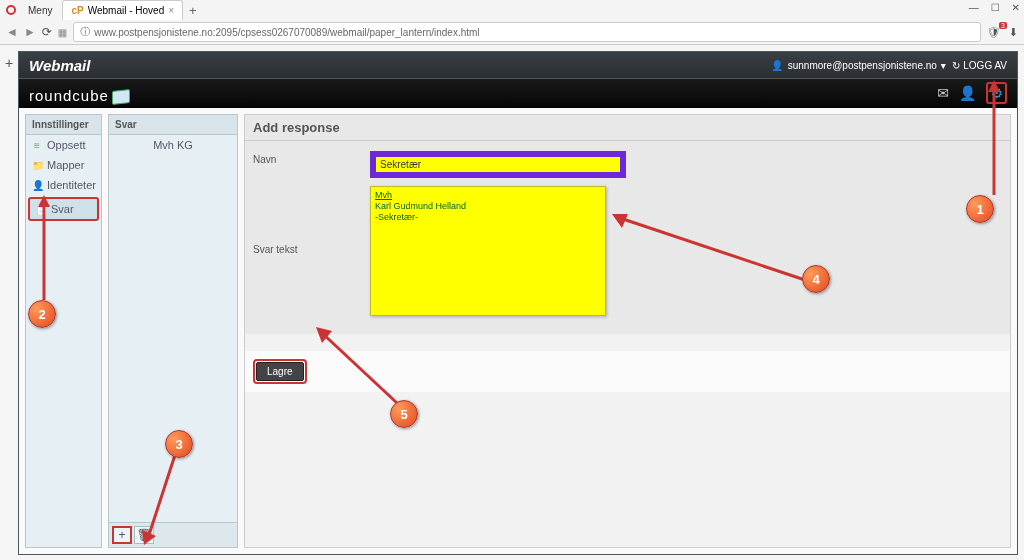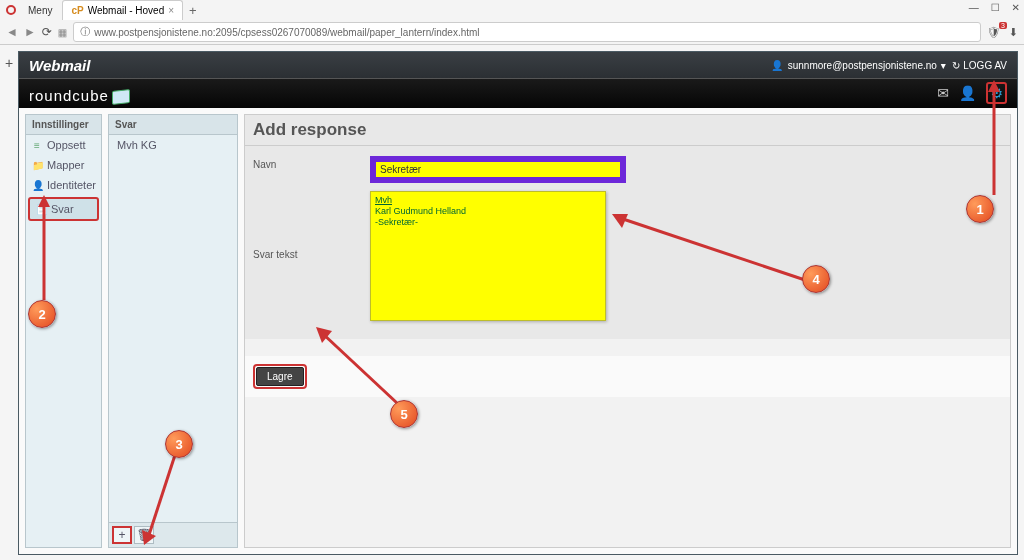--- a/index.html
+++ b/index.html
@@ -44,26 +44,26 @@
   .workspace { flex:1; display:flex; background:#fafafa; padding:6px; gap:6px; overflow:hidden; }
 
   .panel { background:#e6f0f4; border:1px solid #b8c6cc; display:flex; flex-direction:column; }
   .panel-hd { background:#d8e4e9; color:#555; font-size:10px; font-weight:bold; padding:4px 6px; border-bottom:1px solid #b8c6cc; }
   .side { width:77px; }
   .side-item { display:flex; align-items:center; gap:5px; padding:4px 6px; color:#556; }
   .side-item .ic { font-size:10px; color:#6a7; width:10px; text-align:center; }
   .side-item.sel { background:#cfe1e8; border:2px solid #c33; border-radius:3px; margin:2px; position:relative; z-index:1; }
   .side-item.sel .ic { color:#2a6; }
   .resp { width:130px; position:relative; }
-  .resp-item { padding:4px 8px; color:#556; }
+  .resp-item { padding:4px 8px; color:#556;text-align:center; }
   .resp-toolbar { margin-top:auto; display:flex; gap:2px; padding:3px; background:#dde8ec; border-top:1px solid #b8c6cc; }
   .tb-btn { width:20px; height:18px; display:flex; align-items:center; justify-content:center; border:1px solid #aebcc2; background:#eef5f7; font-size:12px; color:#556; cursor:pointer; }
   .tb-btn.hi { border:2px solid #c33; }
   .main { flex:1; background:#f2f2f2; border:1px solid #ccc; display:flex; flex-direction:column; }
-  .main-hd { background:#e8e8e8; padding:5px 8px; font-size:17px; font-weight:bold; color:#555; border-bottom:1px solid #ccc; }
+  .main-hd { background:#e8e8e8; padding:5px 8px; font-size:13px; font-weight:bold; color:#555; border-bottom:1px solid #ccc; }
   .form-area { background:#e8e8e8; padding:10px 8px; }
   .form-row { display:flex; align-items:flex-start; margin-bottom:8px; }
   .form-lbl { width:117px; font-size:10px; color:#555; padding-top:3px; }
   .name-input { width:256px; background:#ffff00; border:6px solid #6d28d9; padding:2px 4px; font-size:10px; color:#333; }
   .text-area { width:236px; height:130px; background:#ffff00; border:1px solid #bdbd2a; padding:3px 4px; font-size:9px; color:#063; line-height:1.2; box-shadow:1px 1px 3px rgba(0,0,0,0.25); }
   .text-area a { color:#063; text-decoration:underline; }
   .save-row { padding:8px; background:#fafafa;margin-top:17px; }
   .save-btn { background:#444; color:#fff; border:1px solid #222; padding:3px 10px; font-size:10px; border-radius:2px; cursor:pointer; }
   .save-hi { display:inline-block; border:2px solid #c33; border-radius:4px; padding:1px; }
 

